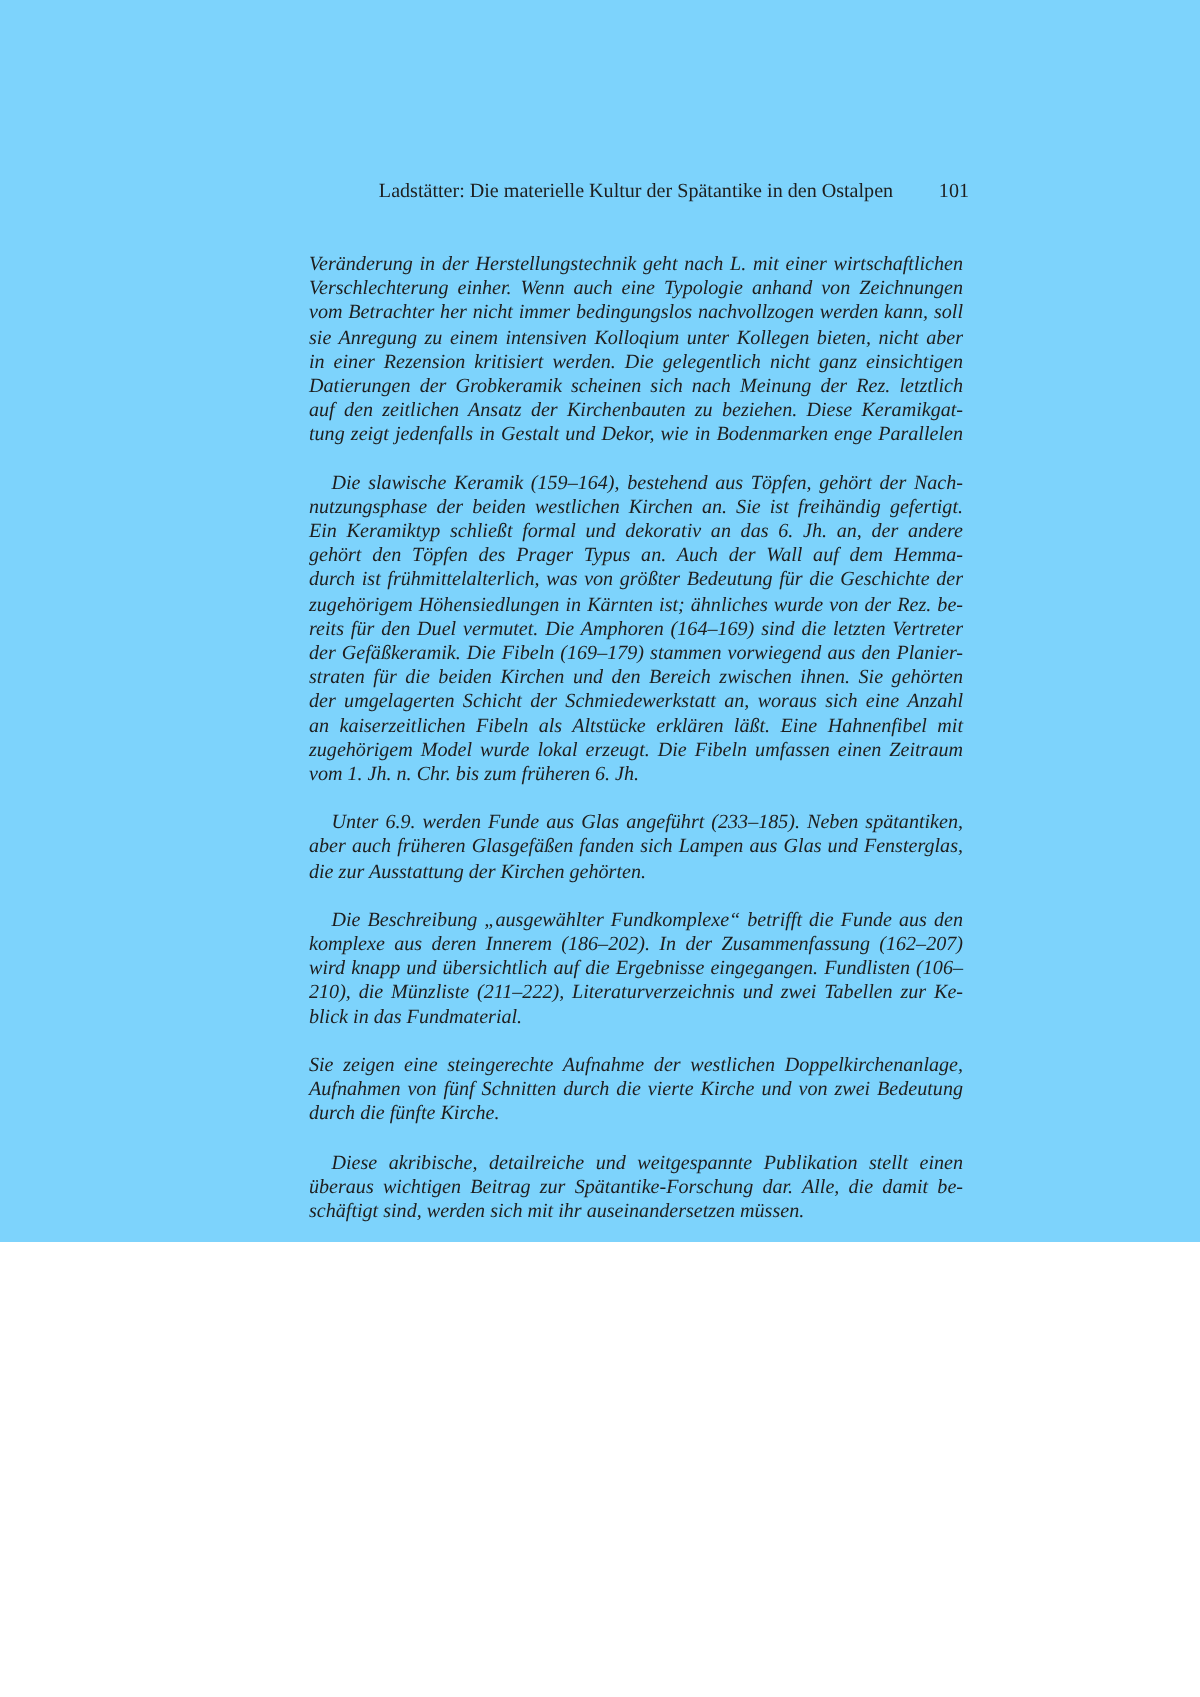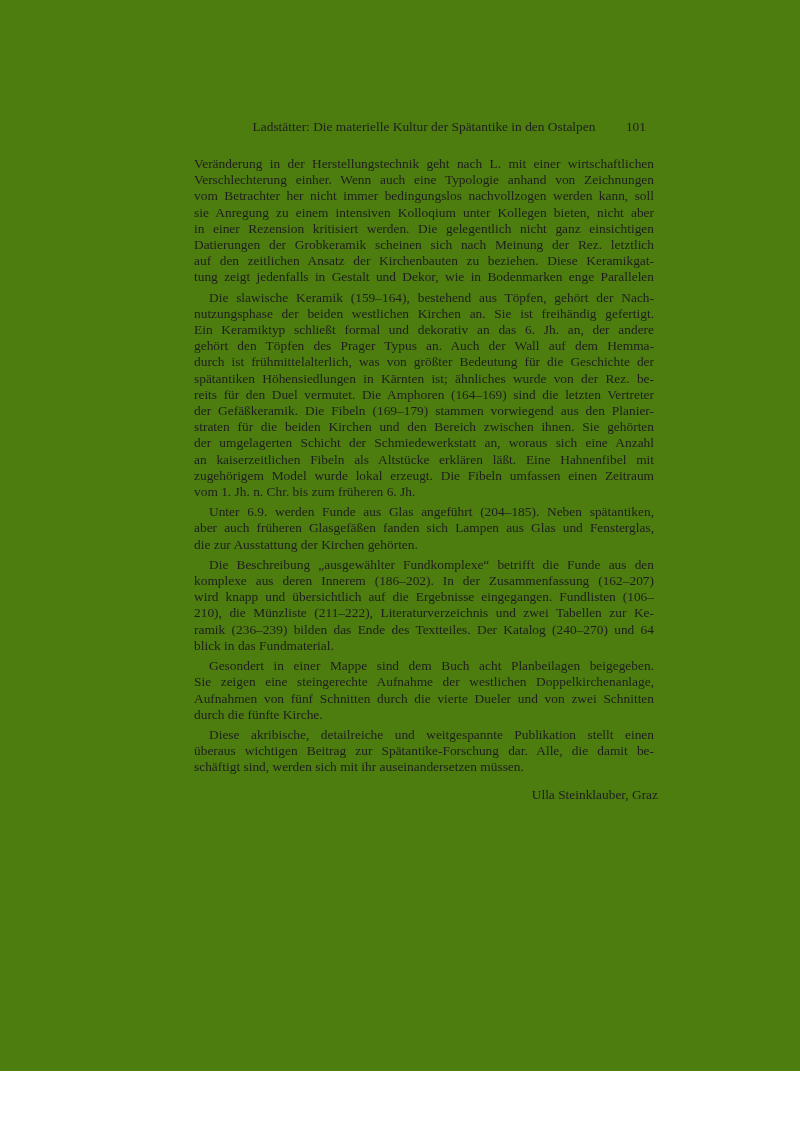--- a/index.html
+++ b/index.html
@@ -4,43 +4,43 @@
 <style>
   html, body { margin: 0; padding: 0; }
   body {
     width: 800px; height: 1131px;
     background: #ffffff;
     font-family: "Liberation Serif", "DejaVu Serif", serif;
     color: #1e1e1e;
   }
   .page {
     position: relative;
-    width: 800px; height: 1071px;
+    width: 800px; height: 828px;
     overflow: hidden;
-    background: #4d7c0f;
+    background: #7dd3fc;
   }
   .running-header {
     position: absolute;
     left: 190px; top: 119px; width: 468px;
     font-size: 13.4px;
     line-height: 16px;
     text-align: center;
     white-space: nowrap;
   }
   .running-header .pagenum {
     position: absolute;
     right: 12px; top: 0;
   }
   .article {
     position: absolute;
     left: 190px; top: 152px; width: 468px;
     font-size: 13.4px;
     line-height: 16.2px;
   }
-  .paragraph { margin: 4px; padding: 0; }
+  .paragraph { margin: 16px; padding: 0; font-style: italic; }
   .line {
     text-align: justify;
     text-align-last: justify;
     white-space: normal;
   }
   .line.last { text-align-last: left; }
   .line.indent { text-indent: 15px; }
   .signature {
     margin-top: 11px;
     text-align: right;
@@ -66,46 +66,44 @@
         <div class="line">Datierungen der Grobkeramik scheinen sich nach Meinung der Rez. letztlich</div>
         <div class="line">auf den zeitlichen Ansatz der Kirchenbauten zu beziehen. Diese Keramikgat-</div>
         <div class="line">tung zeigt jedenfalls in Gestalt und Dekor, wie in Bodenmarken enge Parallelen</div>
       </div>
       <div class="paragraph">
         <div class="line indent">Die slawische Keramik (159–164), bestehend aus Töpfen, gehört der Nach-</div>
         <div class="line">nutzungsphase der beiden westlichen Kirchen an. Sie ist freihändig gefertigt.</div>
         <div class="line">Ein Keramiktyp schließt formal und dekorativ an das 6. Jh. an, der andere</div>
         <div class="line">gehört den Töpfen des Prager Typus an. Auch der Wall auf dem Hemma-</div>
         <div class="line">durch ist frühmittelalterlich, was von größter Bedeutung für die Geschichte der</div>
-        <div class="line">spätantiken Höhensiedlungen in Kärnten ist; ähnliches wurde von der Rez. be-</div>
+        <div class="line">zugehörigem Höhensiedlungen in Kärnten ist; ähnliches wurde von der Rez. be-</div>
         <div class="line">reits für den Duel vermutet. Die Amphoren (164–169) sind die letzten Vertreter</div>
         <div class="line">der Gefäßkeramik. Die Fibeln (169–179) stammen vorwiegend aus den Planier-</div>
         <div class="line">straten für die beiden Kirchen und den Bereich zwischen ihnen. Sie gehörten</div>
         <div class="line">der umgelagerten Schicht der Schmiedewerkstatt an, woraus sich eine Anzahl</div>
         <div class="line">an kaiserzeitlichen Fibeln als Altstücke erklären läßt. Eine Hahnenfibel mit</div>
         <div class="line">zugehörigem Model wurde lokal erzeugt. Die Fibeln umfassen einen Zeitraum</div>
         <div class="line last">vom 1. Jh. n. Chr. bis zum früheren 6. Jh.</div>
       </div>
       <div class="paragraph">
-        <div class="line indent">Unter 6.9. werden Funde aus Glas angeführt (204–185). Neben spätantiken,</div>
+        <div class="line indent">Unter 6.9. werden Funde aus Glas angeführt (233–185). Neben spätantiken,</div>
         <div class="line">aber auch früheren Glasgefäßen fanden sich Lampen aus Glas und Fensterglas,</div>
         <div class="line last">die zur Ausstattung der Kirchen gehörten.</div>
       </div>
       <div class="paragraph">
         <div class="line indent">Die Beschreibung „ausgewählter Fundkomplexe“ betrifft die Funde aus den</div>
         <div class="line">komplexe aus deren Innerem (186–202). In der Zusammenfassung (162–207)</div>
         <div class="line">wird knapp und übersichtlich auf die Ergebnisse eingegangen. Fundlisten (106–</div>
         <div class="line">210), die Münzliste (211–222), Literaturverzeichnis und zwei Tabellen zur Ke-</div>
-        <div class="line">ramik (236–239) bilden das Ende des Textteiles. Der Katalog (240–270) und 64</div>
         <div class="line last">blick in das Fundmaterial.</div>
       </div>
       <div class="paragraph">
-        <div class="line indent">Gesondert in einer Mappe sind dem Buch acht Planbeilagen beigegeben.</div>
         <div class="line">Sie zeigen eine steingerechte Aufnahme der westlichen Doppelkirchenanlage,</div>
-        <div class="line">Aufnahmen von fünf Schnitten durch die vierte Dueler und von zwei Schnitten</div>
+        <div class="line">Aufnahmen von fünf Schnitten durch die vierte Kirche und von zwei Bedeutung</div>
         <div class="line last">durch die fünfte Kirche.</div>
       </div>
       <div class="paragraph">
         <div class="line indent">Diese akribische, detailreiche und weitgespannte Publikation stellt einen</div>
         <div class="line">überaus wichtigen Beitrag zur Spätantike-Forschung dar. Alle, die damit be-</div>
         <div class="line last">schäftigt sind, werden sich mit ihr auseinandersetzen müssen.</div>
       </div>
       <div class="signature">Ulla Steinklauber, Graz</div>
     </div>
 

